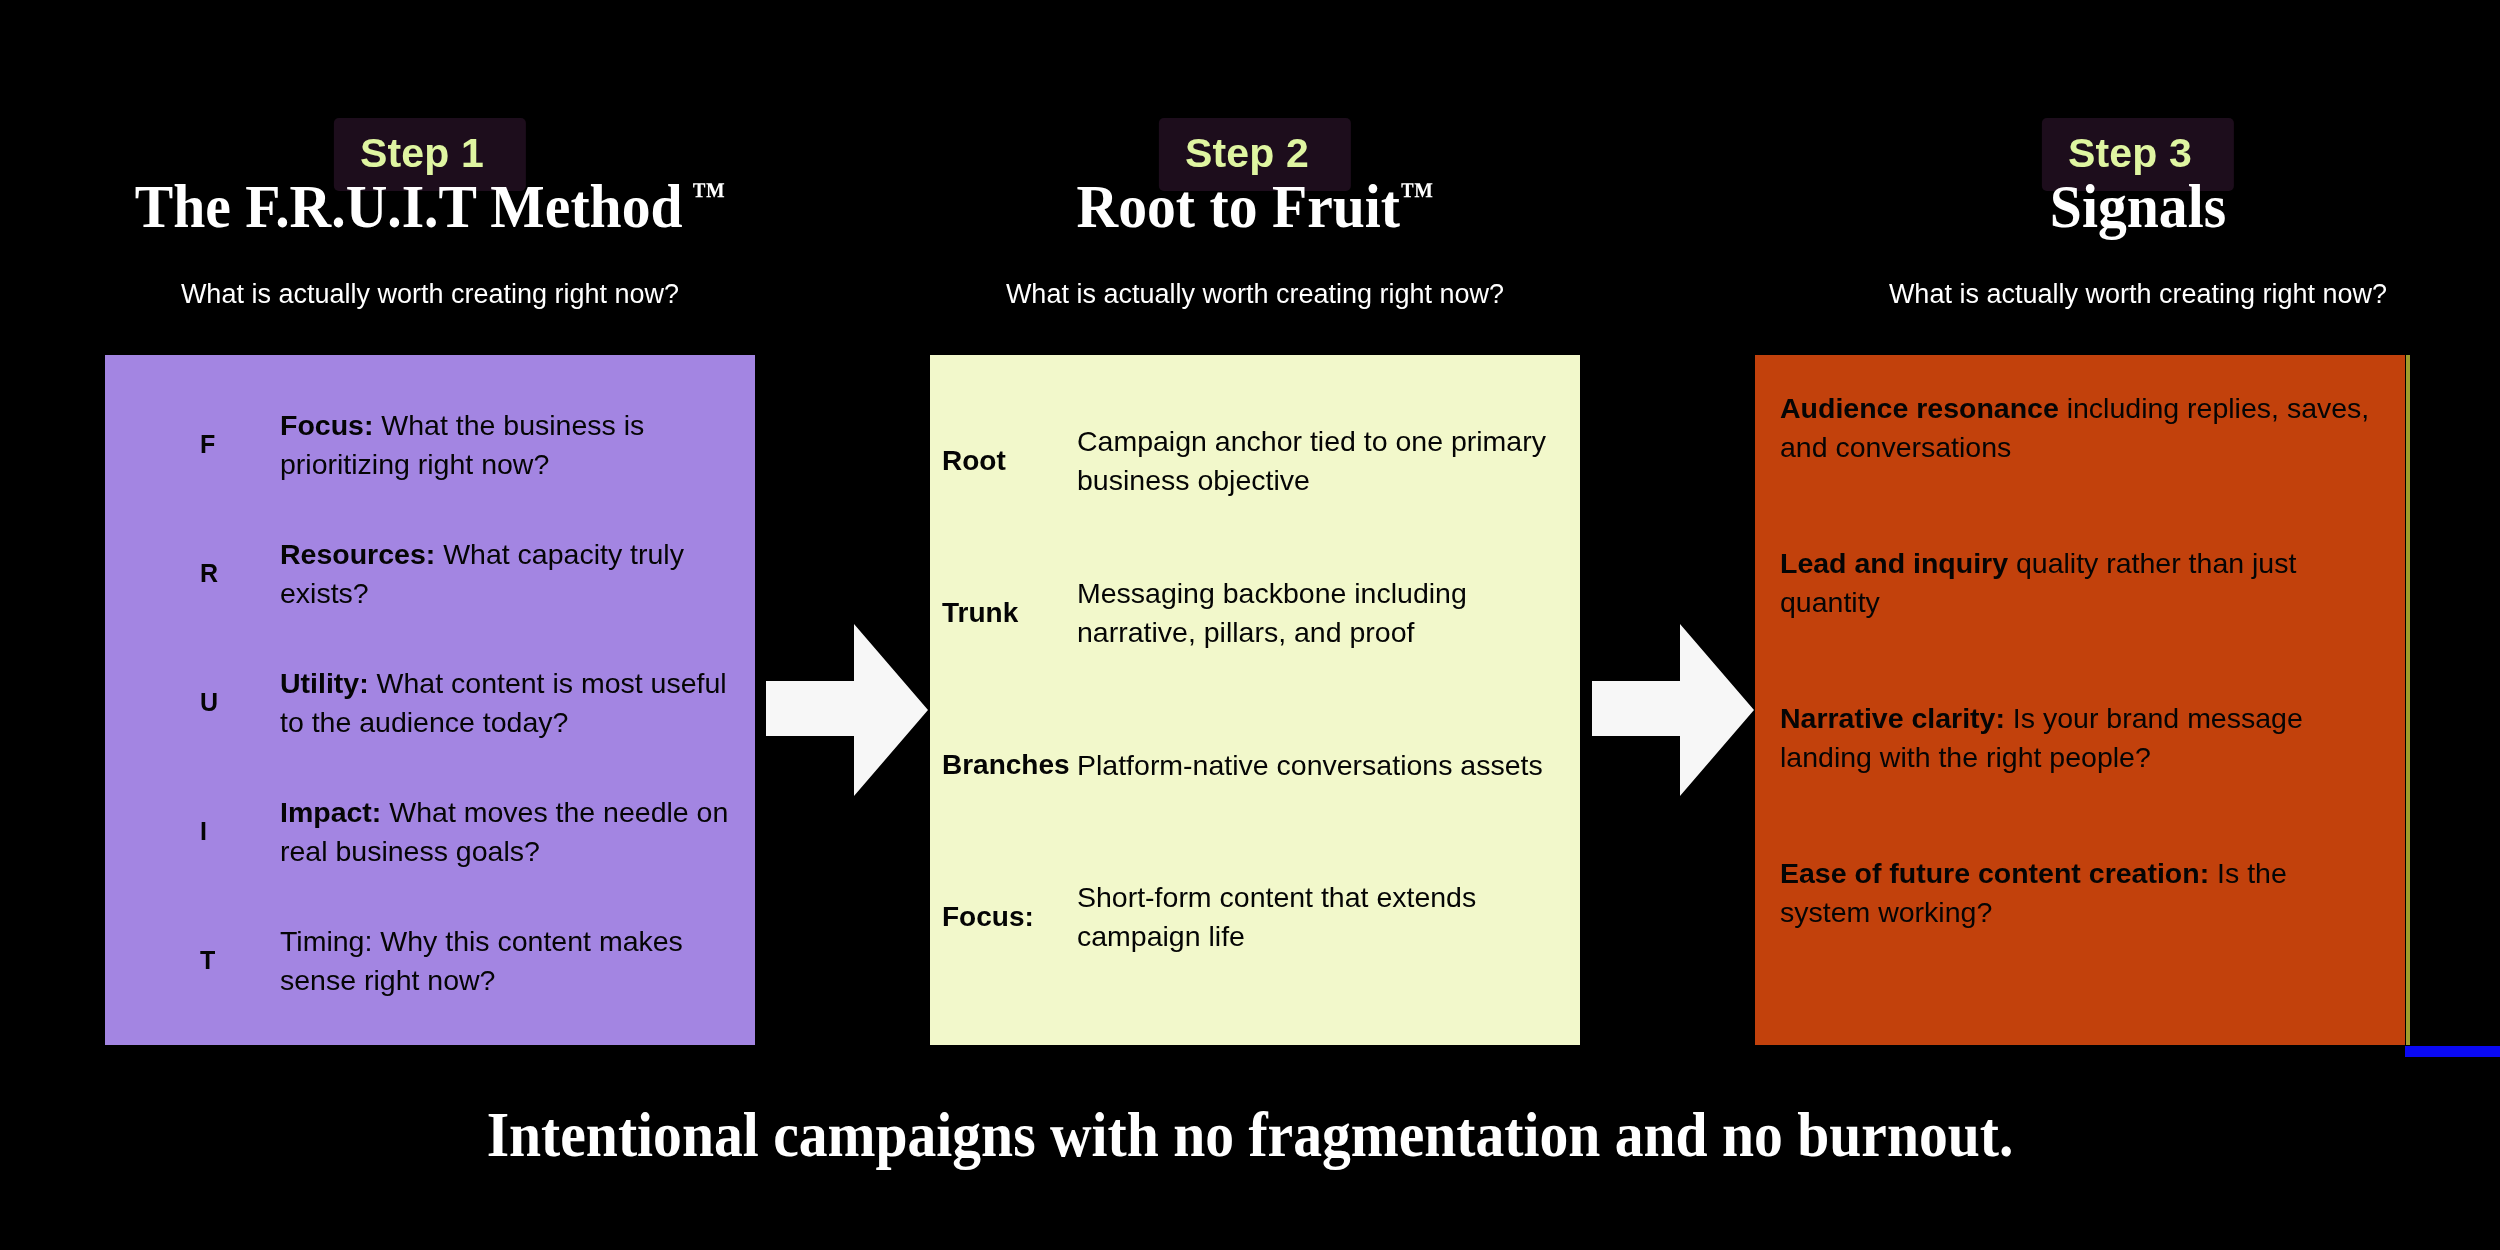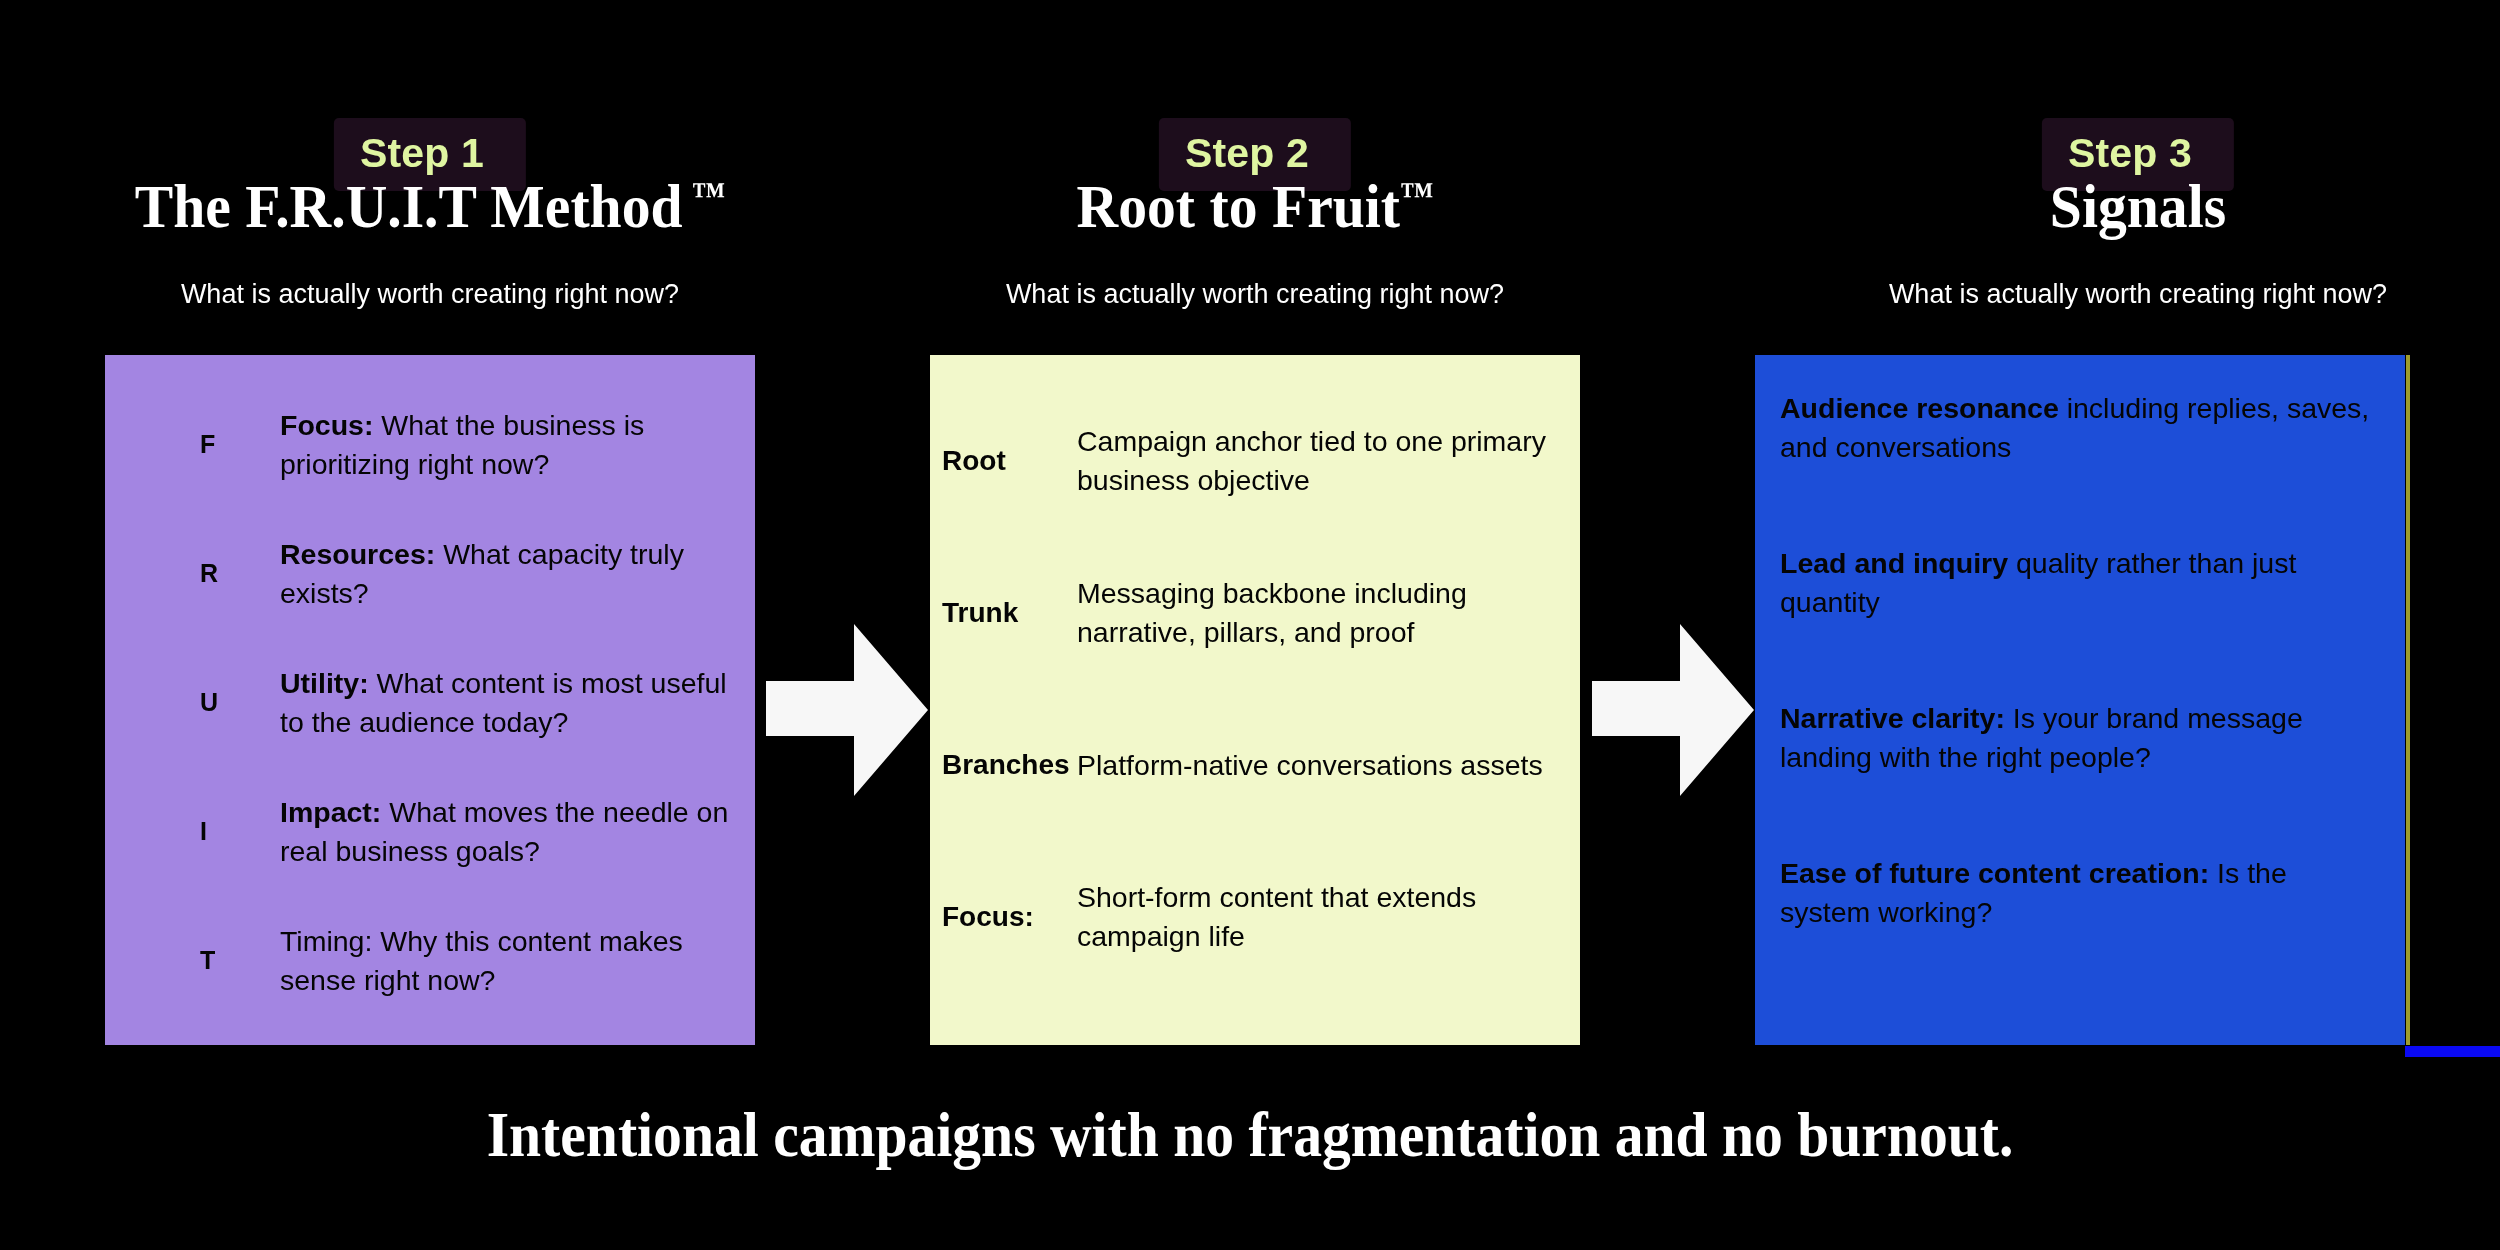--- a/index.html
+++ b/index.html
@@ -86,21 +86,21 @@
     position: absolute;
     top: 355px;
     left: 0;
     width: 650px;
     height: 690px;
     box-sizing: border-box;
     color: #050505;
   }
   .panel-purple { background: #a385e2; }
   .panel-cream  { background: #f2f8cb; }
-  .panel-orange { background: #1d4ed8; }
+  .panel-orange { background: #c2410c; }
 
   
   .kv-list {
     position: absolute;
     left: 0;
     width: 100%;
     display: flex;
     flex-direction: column;
   }
   .kv-row {

